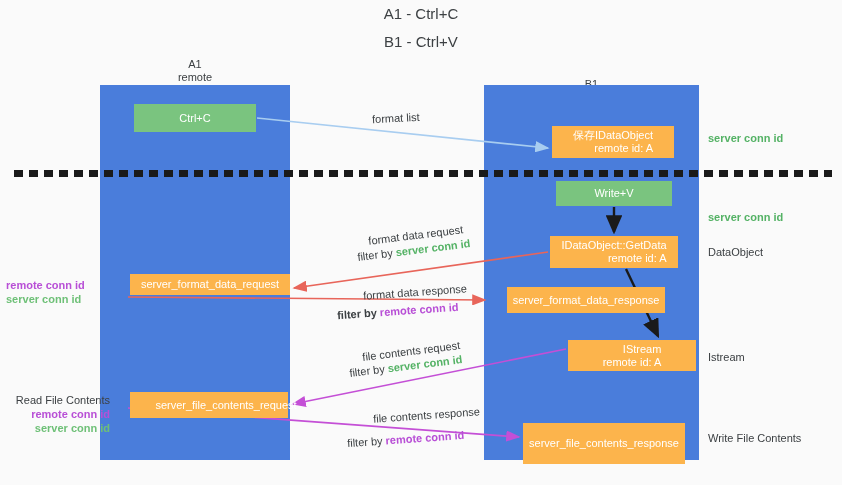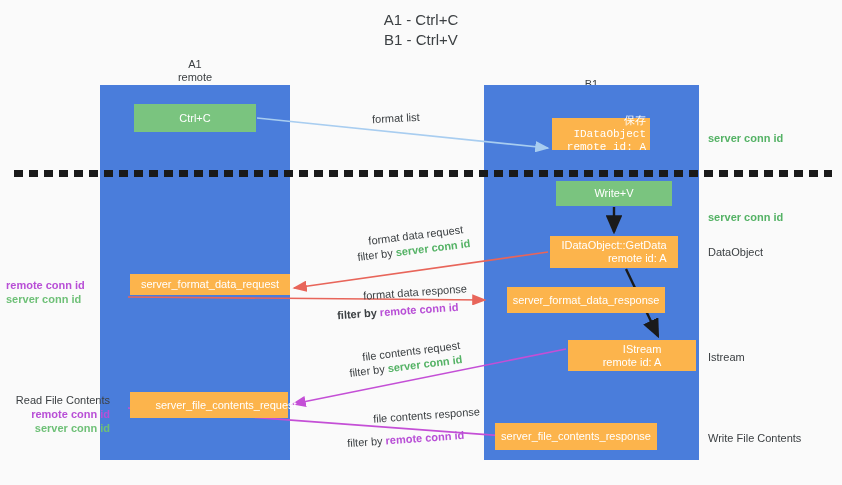--- a/index.html
+++ b/index.html
@@ -12,24 +12,24 @@
     position: relative;
     overflow: hidden;
     font-family: "Liberation Sans", "DejaVu Sans", sans-serif;
     color: #3c4043;
   }
   #canvas { position: absolute; inset: 0; }
 
   
   .title {
     position: absolute;
-    left: 0; right: 0; top: 10px;
+    left: 0; right: 0; top: 0;
     text-align: center;
     font-size: 15px;
-    line-height: 20px;
+    line-height: 28px;
     color: #3c4043;
     white-space: pre-line;
   }
 
   
   .col-head {
     position: absolute;
     text-align: center;
     font-size: 11px;
     line-height: 13px;
@@ -72,28 +72,28 @@
     padding: 2px 4px;
   }
   .box.green  { background: #7ac47f; }
   .box.orange { background: #fcb košik; }
   .box.orange { background: #fcb池; }
   .box.orange { background: #fbb040; }
   .box.orange { background: #fcb44c; }
 
   
   .b-ctrlc    { left: 134px; top: 104px;  width: 122px; height: 28px; }
-  .b-idataobj { left: 552px; top: 118px;  width: 98px; height: 32px; font-family: Liberation Mono, monospace; }
+  .b-idataobj { left: 552px; top: 126px;  width: 122px; height: 32px; }
   .b-ctrlv    { left: 556px; top: 181px;  width: 116px; height: 25px; }
   .b-getdata  { left: 550px; top: 236px;  width: 128px; height: 32px; }
   .b-fdreq    { left: 130px; top: 274px;  width: 160px; height: 21px; }
   .b-fdresp   { left: 507px; top: 287px;  width: 158px; height: 26px; }
   .b-istream  { left: 568px; top: 340px;  width: 128px; height: 31px; }
   .b-fcreq    { left: 130px; top: 392px;  width: 158px; height: 26px; padding-left: 38px; }
-  .b-fcresp   { left: 495px; top: 423px;  width: 162px; height: 27px; }
+  .b-fcresp   { left: 523px; top: 423px;  width: 162px; height: 41px; }
 
   
   .anno {
     position: absolute;
     font-size: 11px;
     line-height: 14px;
     z-index: 7;
   }
   .anno.green  { color: #54b265; font-weight: bold; }
   .anno.dark   { color: #3c4043; }

